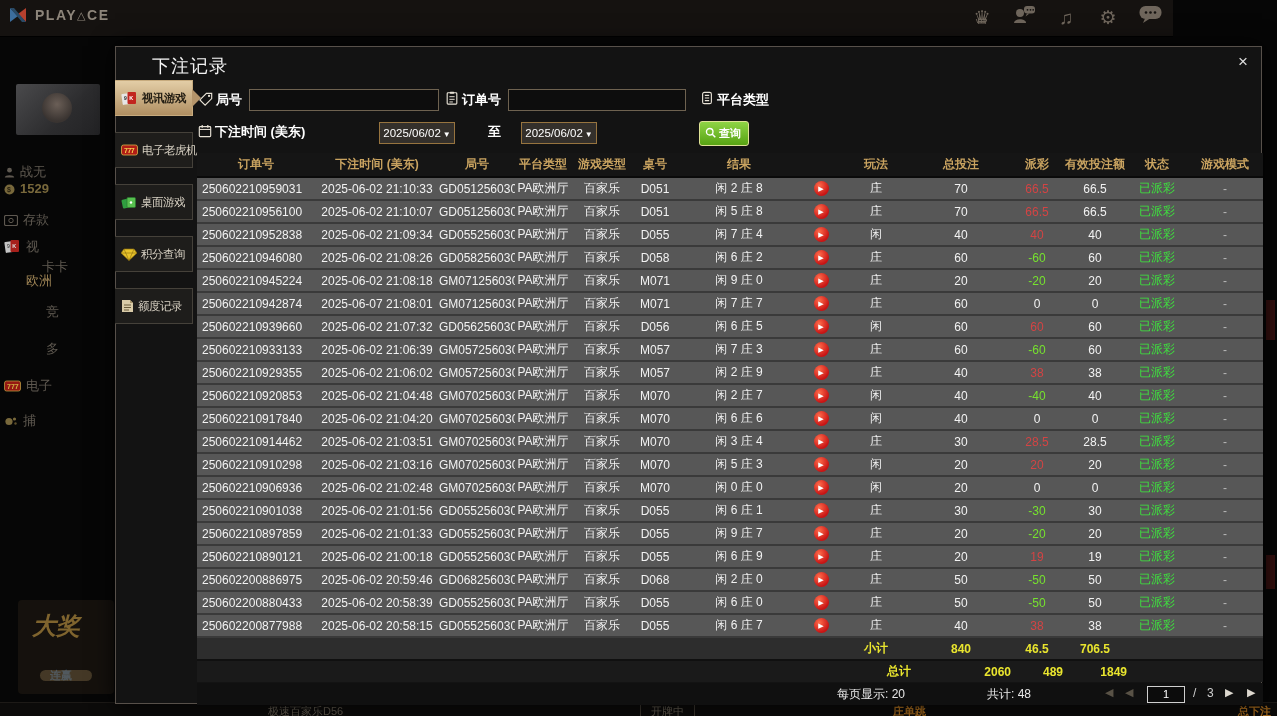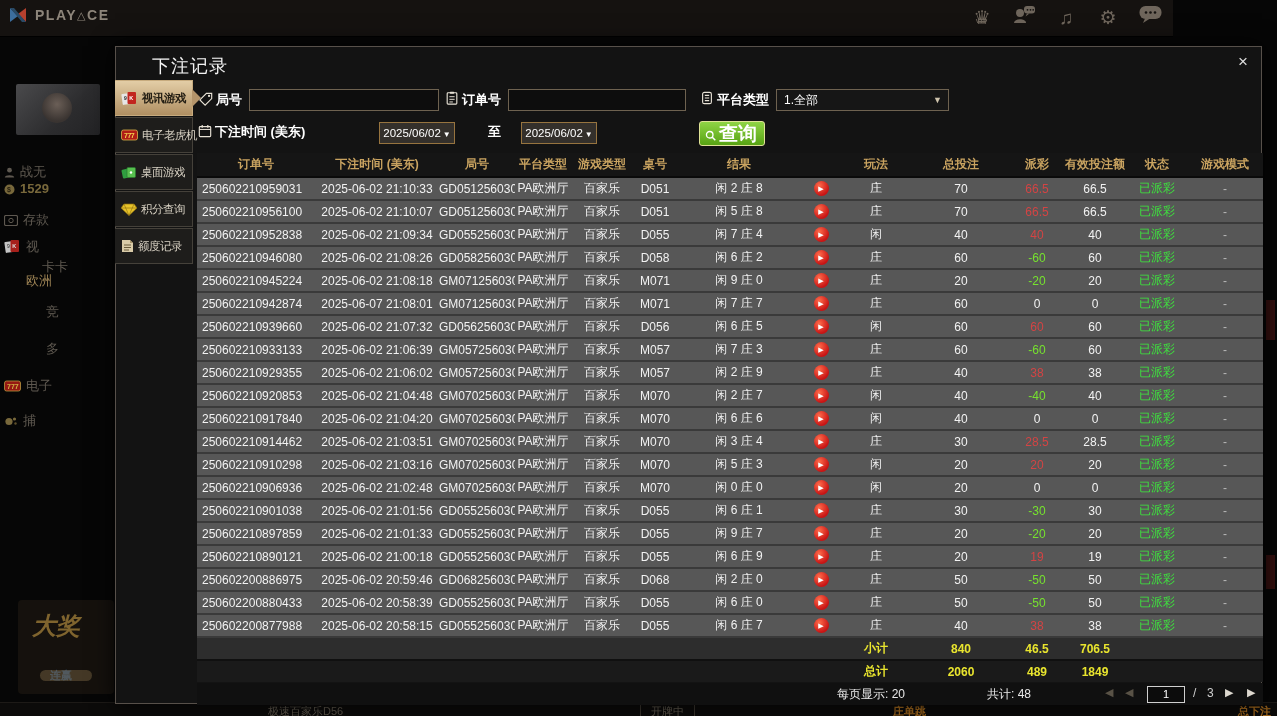--- a/index.html
+++ b/index.html
@@ -32,50 +32,50 @@
   .bgb.orange{color:#a3681c;font-weight:bold;}
   .bg-red-sliver{position:absolute;width:9px;background:#3f1210;opacity:.8;}
 
   
   #modal{position:absolute;left:115px;top:46px;width:1147px;height:658px;background:#131313;border:1px solid #57504a;box-shadow:0 0 22px rgba(0,0,0,.85);box-sizing:border-box;padding-left:7px;}
   #modal-title{position:absolute;left:36px;top:7px;color:#f2f2f2;font-size:18px;letter-spacing:1px;}
   #modal-close{position:absolute;left:1118px;top:5px;color:#ddd;font-size:17px;cursor:pointer;padding:0 4px;}
 
   
   #sidebar{position:absolute;left:-1px;top:33px;width:78px;}
-  .side-item{position:relative;height:36px;margin-bottom:1px;background:#1e1d1b;border:1px solid #45413a;border-left:none;display:flex;align-items:center;padding-left:6px;box-sizing:border-box;color:#d9d2c4;font-size:11.5px;letter-spacing:-.5px;white-space:nowrap;cursor:pointer;}
+  .side-item{position:relative;height:36px;margin-bottom:16px;background:#1e1d1b;border:1px solid #45413a;border-left:none;display:flex;align-items:center;padding-left:6px;box-sizing:border-box;color:#d9d2c4;font-size:11.5px;letter-spacing:-.5px;white-space:nowrap;cursor:pointer;}
   .side-item .sicon{margin-right:4px;flex:0 0 auto;display:inline-flex;}
   .side-item.active{background:linear-gradient(#e3cda6,#b08f62);border-color:#c7ab7e;color:#262015;font-weight:bold;z-index:3;}
   .side-item.active:after{content:"";position:absolute;right:-9px;top:50%;margin-top:-9px;border-left:9px solid #b4946a;border-top:9px solid transparent;border-bottom:9px solid transparent;}
 
   
   .flabel{position:absolute;color:#fff;font-size:13px;font-weight:bold;white-space:nowrap;}
   .ficon{position:absolute;width:14px;height:14px;}
   .ftext{position:absolute;height:22px;background:#0d0d0d;border:1px solid #6e6250;box-sizing:border-box;color:#eee;font-size:12px;padding:0 5px;}
   .fselect{position:absolute;height:22px;background:#161616;border:1px solid #6e6250;box-sizing:border-box;color:#fff;font-size:12px;line-height:20px;padding-left:7px;cursor:pointer;}
   .fselect .caret{position:absolute;right:6px;top:0;color:#cfc4ad;font-size:9px;line-height:20px;}
   .fdate{position:absolute;height:22px;background:#34302b;border:1px solid #97743f;box-sizing:border-box;color:#fff;font-size:11.5px;line-height:20px;text-align:center;cursor:pointer;}
   .fdate .caret{font-size:8px;margin-left:2px;}
-  #query-btn{position:absolute;height:25px;background:linear-gradient(#8fd445,#57a313);border:1px solid #dfe296;border-radius:3px;color:#fff;font-size:19px;font-weight:bold;line-height:23px;padding:0 7px 0 5px;cursor:pointer;box-sizing:border-box;}
+  #query-btn{position:absolute;height:25px;background:linear-gradient(#8fd445,#57a313);border:1px solid #dfe296;border-radius:3px;color:#fff;font-size:11px;font-weight:bold;line-height:23px;padding:0 7px 0 5px;cursor:pointer;box-sizing:border-box;}
   #query-btn .mag{display:inline-block;vertical-align:-2px;margin-right:2px;}
 
   
   #table-wrap{position:absolute;left:81px;top:106px;width:1066px;}
   table{border-collapse:collapse;table-layout:fixed;width:1066px;}
   th{background:#151515;color:#c9a360;font-size:12px;font-weight:bold;height:23px;border-bottom:2px solid #0a0a0a;padding:0;white-space:nowrap;overflow:hidden;}
   td{height:21px;background:#575757;color:#f2f2f2;font-size:12px;text-align:center;border-bottom:2px solid #3a3a3a;padding:0;white-space:nowrap;overflow:hidden;}
   td.l{text-align:left;padding-left:5px;}
   .c0{width:118px}.c1{width:124px}.c2{width:76px}.c3{width:56px}.c4{width:62px}.c5{width:44px}
   .c6{width:124px}.c7{width:40px}.c8{width:70px}.c9{width:100px}.c10{width:52px}.c11{width:64px}.c12{width:60px}.c13{width:76px}
   td.pos{color:#d34444}td.neg{color:#76e22e}
   td.status{color:#3ee23e}
   td.mode{color:#b9b9b9}
   .playbtn{display:inline-block;width:15px;height:15px;border-radius:50%;background:radial-gradient(circle at 35% 30%,#ff6a4a,#c81414 70%);color:#fff;font-size:7px;line-height:15px;text-align:center;vertical-align:middle;cursor:pointer;}
   tr.sub td{background:#2d2d2d;border-bottom:2px solid #101010;}
-  tr.grand td{background:#1a1a1a;border-bottom:none;}
+  tr.grand td{background:#1a1a1a;border-bottom:none;text-align:right;}
   td.sum{color:#e9e52e;font-weight:bold;}
 
   
   #pager{position:absolute;left:81px;top:636px;width:1066px;height:22px;background:#101010;color:#e8e8e8;font-size:12px;}
   #pager span{position:absolute;top:3px;}
   .pg-arrow{cursor:pointer;font-size:11px;}
   .pg-dim{color:#595246;}
   .pg-lit{color:#ddd8cf;}
   #page-box{position:absolute;left:950px;top:2px;width:36px;height:15px;border:1px solid #cfcfcf;color:#fff;text-align:center;font-size:11px;line-height:15px;background:#0c0c0c;}
 </style>
@@ -242,24 +242,20 @@
     <span class="flabel" style="left:346px;top:44px">订单号</span>
     <input class="ftext" style="left: 392px; top: 42px; width: 178px;" value="">
 
     <span class="ficon" style="left:584px;top:44px">
       <svg width="14" height="14" viewBox="0 0 16 16">
           <rect x="3" y="1.5" width="10" height="13" rx="2" fill="none" stroke="#e8e2d6" stroke-width="1.3"></rect>
           <path d="M5.5 5h5M5.5 8h5M5.5 11h5" stroke="#e8e2d6" stroke-width="1.4"></path>
         </svg>
     </span>
     <span class="flabel" style="left:601px;top:44px">平台类型</span>
-    <div class="fselect" style="left:660px;top:42px;width:173px">
-      <span>1.全部</span>
-      <span class="caret">▼</span>
-    </div>
 
     <span class="ficon" style="left:82px;top:77px">
       <svg width="14" height="14" viewBox="0 0 16 16">
           <rect x="1.5" y="3" width="13" height="11.5" rx="1" fill="none" stroke="#e8e2d6" stroke-width="1.3"></rect>
           <path d="M1.5 6.2h13" stroke="#e8e2d6" stroke-width="1.2"></path>
           <path d="M4.8 1.2v3M11.2 1.2v3" stroke="#e8e2d6" stroke-width="1.4"></path>
         </svg>
     </span>
     <span class="flabel" style="left:99px;top:76px">下注时间 (美东)</span>
     <div class="fdate" style="left:263px;top:75px;width:76px"><span>2025/06/02</span><span class="caret">▼</span></div>

